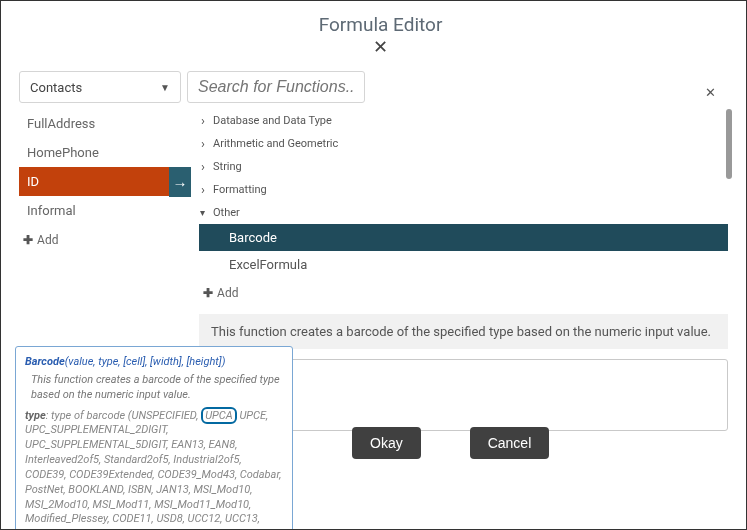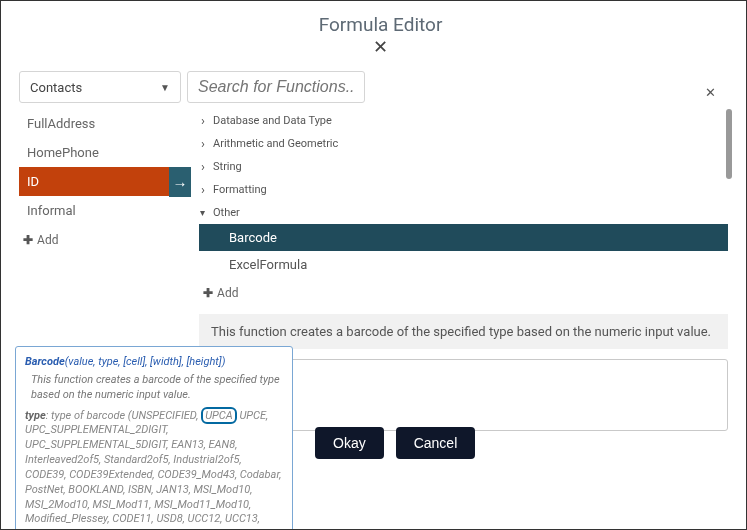--- a/index.html
+++ b/index.html
@@ -185,27 +185,28 @@
       padding: 0 2px;
     }
     .buttons {
       position: absolute;
       top: 426px;
       left: 314px;
       display: flex;
       gap: 12px;
     }
     .btn {
-      background: #0f172a;
+      background: #404040;
       color: #fff;
       border: none;
       padding: 8px 18px;
       border-radius: 4px;
       font-size: 14px;
       cursor: pointer;
+      margin-left: 37px;
     }
   </style>
 </head>
 <body>
 
 <div class="header">
   <h1>Formula Editor</h1>
   <span class="close-x">✕</span>
 </div>
 

